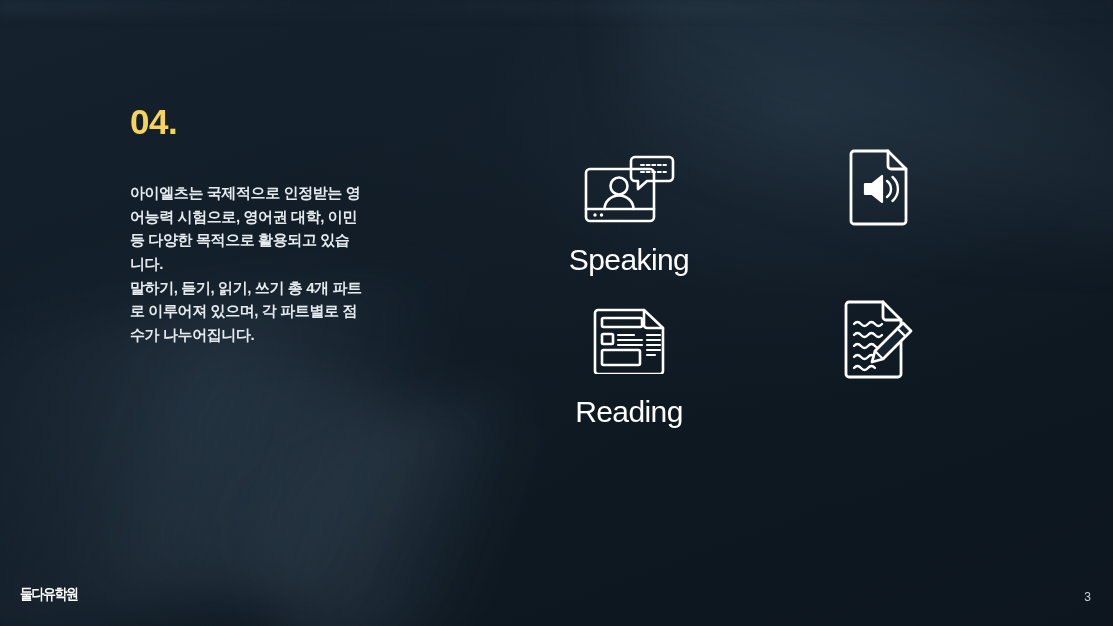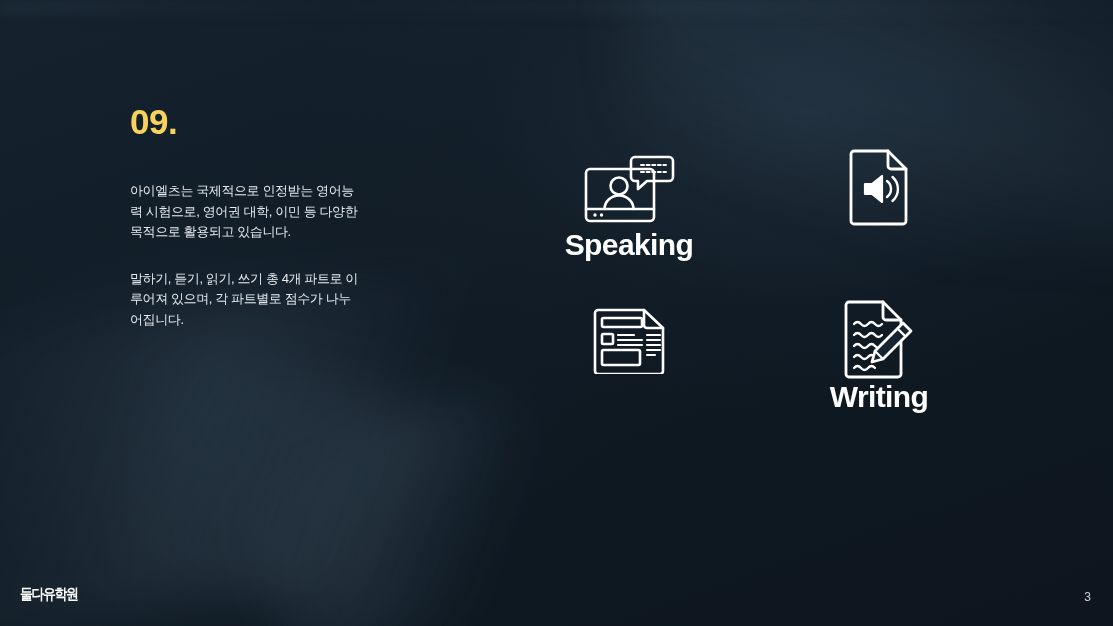--- a/index.html
+++ b/index.html
@@ -62,50 +62,51 @@
   #section-title {
     color:#f7d35c;
     font-size:23px;
     font-weight:bold;
     letter-spacing:-0.6px;
     margin-top:12px;
     line-height:1.2;
   }
   .body-para {
     color:#e6ebf0;
-    font-size:13px;
+    font-size:15px;
     line-height:1.58;
     letter-spacing:-0.4px;
     width:232px;
+    font-weight:bold;
   }
   #para-1 { margin-top:42px; }
-  #para-2 { margin-top:26px; }
+  #para-2 { }
 
   
   #icon-grid {
     position:absolute;
     left:500px; top:150px;
     width:500px; height:340px;
     display:grid;
     grid-template-columns:258px 242px;
     grid-template-rows:152px 152px;
   }
   .skill-cell {
     display:flex;
     flex-direction:column;
     align-items:center;
     justify-content:flex-start;
   }
   .skill-icon { height:78px; display:flex; align-items:center; justify-content:center; }
   .skill-label {
     color:#ffffff;
     font-size:30px;
-    font-weight:bold;
+    font-weight:normal;
     letter-spacing:-0.6px;
-    margin-top:0;
+    margin-top:15px;
     white-space:nowrap;
   }
 
   
   #logo {
     position:absolute;
     left:20px; bottom:22px;
     color:#ffffff;
     font-size:15px;
     font-weight:bold;
@@ -126,21 +127,21 @@
 
 <div id="slide">
 
   <div class="bg-streak streak-d"></div>
   <div class="bg-streak streak-c"></div>
   <div class="bg-streak streak-a"></div>
   <div class="bg-streak streak-b"></div>
   <div class="bg-streak streak-e"></div>
 
   <div id="left-col">
-    <div id="section-number">09.</div>
+    <div id="section-number">04.</div>
     <p id="para-1" class="body-para">아이엘츠는 국제적으로 인정받는 영어능력 시험으로, 영어권 대학, 이민 등 다양한 목적으로 활용되고 있습니다.</p>
     <p id="para-2" class="body-para">말하기, 듣기, 읽기, 쓰기 총 4개 파트로 이루어져 있으며, 각 파트별로 점수가 나누어집니다.</p>
   </div>
 
   <div id="icon-grid">
 
     <div class="skill-cell">
       <div class="skill-icon">
         <svg width="92" height="72" viewBox="0 0 92 72" fill="none" stroke="#ffffff" stroke-width="2.6" stroke-linecap="round" stroke-linejoin="round">
 
@@ -196,20 +197,21 @@
 
           <line x1="55" y1="27" x2="68" y2="27" stroke-width="2.2"></line>
           <line x1="55" y1="32" x2="68" y2="32" stroke-width="2.2"></line>
           <line x1="55" y1="37" x2="68" y2="37" stroke-width="2.2"></line>
           <line x1="55" y1="42" x2="68" y2="42" stroke-width="2.2"></line>
           <line x1="55" y1="47" x2="63" y2="47" stroke-width="2.2"></line>
 
           <rect x="10" y="42" width="38" height="15" rx="1.5"></rect>
         </svg>
       </div>
+      <div class="skill-label">Reading</div>
     </div>
 
     <div class="skill-cell">
       <div class="skill-icon">
         <svg width="76" height="82" viewBox="0 0 76 82" fill="none" stroke="#ffffff" stroke-width="2.8" stroke-linecap="round" stroke-linejoin="round">
 
           <path d="M5 5 a3 3 0 0 1 3 -3 h34 l18 18 v54 a3 3 0 0 1 -3 3 h-49 a3 3 0 0 1 -3 -3 z"></path>
           <path d="M42 2 v15 a3 3 0 0 0 3 3 h15"></path>
 
           <path d="M13 24 q3.5 -4 7 0 t7 0 t7 0 t7 0" stroke-width="2.3"></path>
@@ -218,21 +220,20 @@
           <path d="M13 57 q3.5 -4 7 0 t7 0 t7 0 t7 0" stroke-width="2.3"></path>
           <path d="M13 68 q3.5 -4 7 0 t7 0 t7 0" stroke-width="2.3"></path>
 
           <path d="M62 23 l8 8 -28 28 -11 3 3 -11 z" fill="#152430" stroke-width="2.8"></path>
 
           <line x1="56.5" y1="28.5" x2="64.5" y2="36.5" stroke-width="2.4"></line>
 
           <line x1="34" y1="51" x2="42" y2="59" stroke-width="2.2"></line>
         </svg>
       </div>
-      <div class="skill-label">Writing</div>
     </div>
 
   </div>
 
   <div id="logo">둘다유학원</div>
   <div id="page-number">3</div>
 
 </div>
 
 </body></html>

